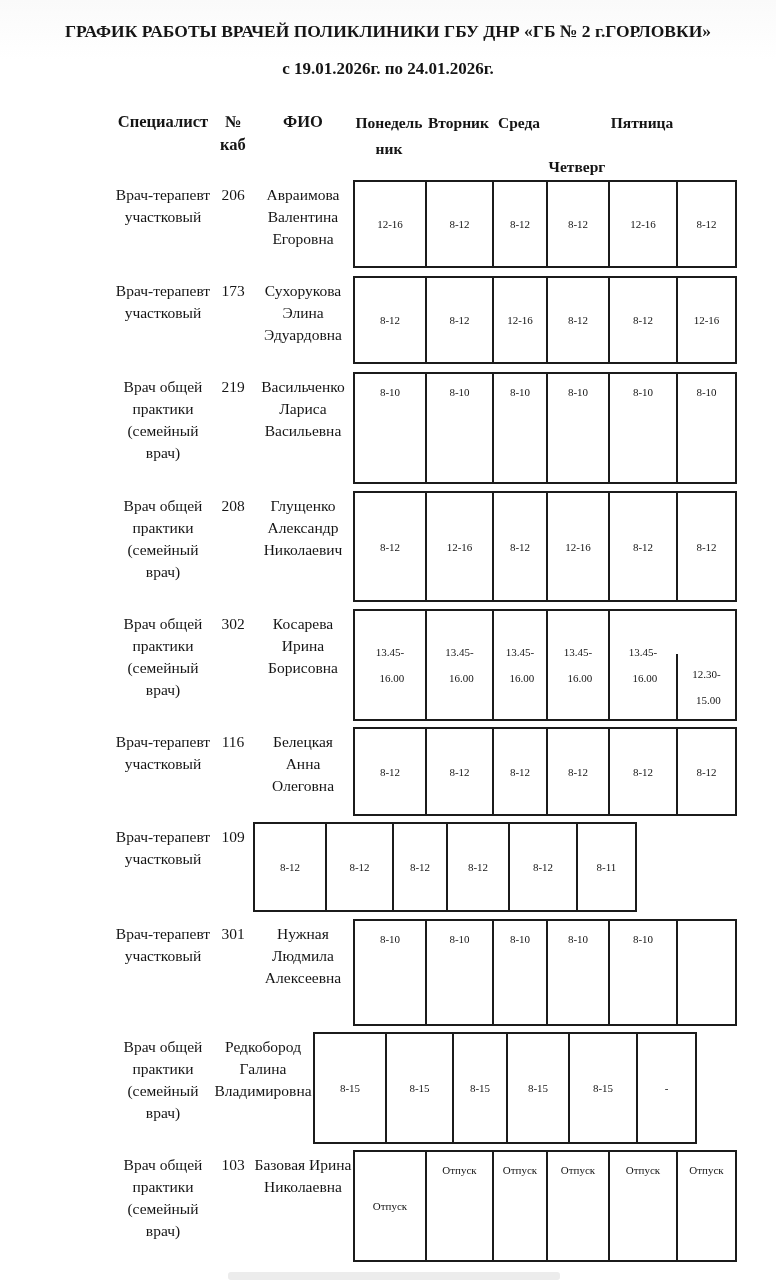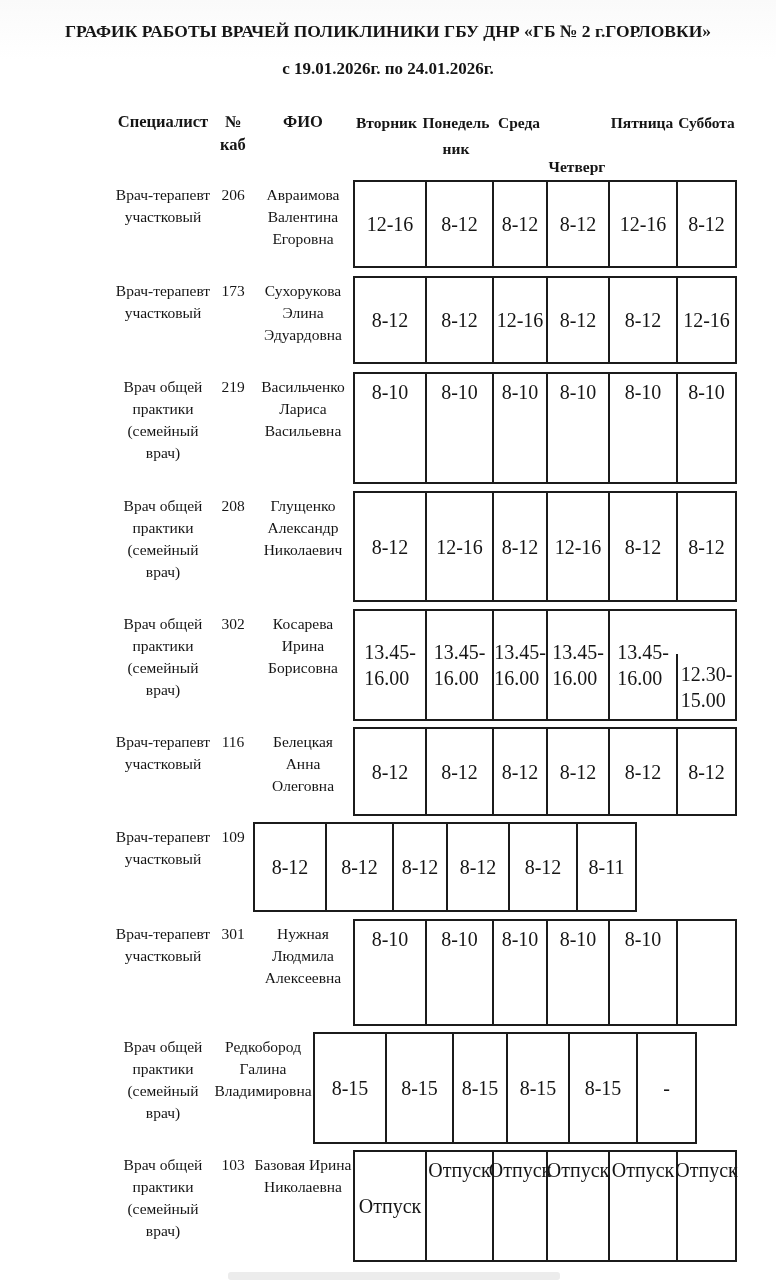--- a/index.html
+++ b/index.html
@@ -70,22 +70,22 @@
   .sched{
     display:flex;
     border:2px solid #1b1b1b;
     box-sizing:border-box;
     height:100%;
   }
   .tcell{
     display:flex;
     justify-content:center;
     align-items:center;
-    text-align:left;
-    font-size:20px;
+    text-align:right;
+    font-size:11px;
     line-height:26px;
     white-space:pre-line;
     box-sizing:border-box;
   }
   .tcell.sep{border-left:2px solid #1b1b1b;}
   .tcell.top{align-items:flex-start;padding-top:5px;}
   .bottom-bar{
     position:absolute;
     left:228px;top:1272px;
     width:332px;height:8px;
@@ -100,27 +100,26 @@
   <div class="title">ГРАФИК РАБОТЫ ВРАЧЕЙ ПОЛИКЛИНИКИ ГБУ ДНР «ГБ № 2 г.ГОРЛОВКИ»</div>
   <div class="subtitle">с 19.01.2026г. по 24.01.2026г.</div>
 
   <div class="table">
     <div class="hdr-row">
       <div class="h-spec">Специалист</div>
       <div class="h-room">№
 каб</div>
       <div class="h-fio">ФИО</div>
       <div class="h-days" id="day-headers">
-          <div class="day" style="width: 67px;">Вторник</div>
           <div class="day" style="width: 72px;">Понедель
 ник</div>
+          <div class="day" style="width: 67px;">Вторник</div>
           <div class="day" style="width: 54px;">Среда</div>
           <div class="day" style="width: 62px; margin-top: 44px;">Четверг</div>
           <div class="day" style="width: 68px;">Пятница</div>
-          <div class="day" style="width: 61px;">Суббота</div>
         </div>
     </div>
     <div id="rows-container">
         <div class="row" style="height: 88px; margin-bottom: 8px;">
           <div class="lcell l-spec">Врач-терапевт
 участковый</div>
           <div class="lcell l-room">206</div>
           <div class="lcell l-fio">Авраимова
 Валентина
 Егоровна</div>

